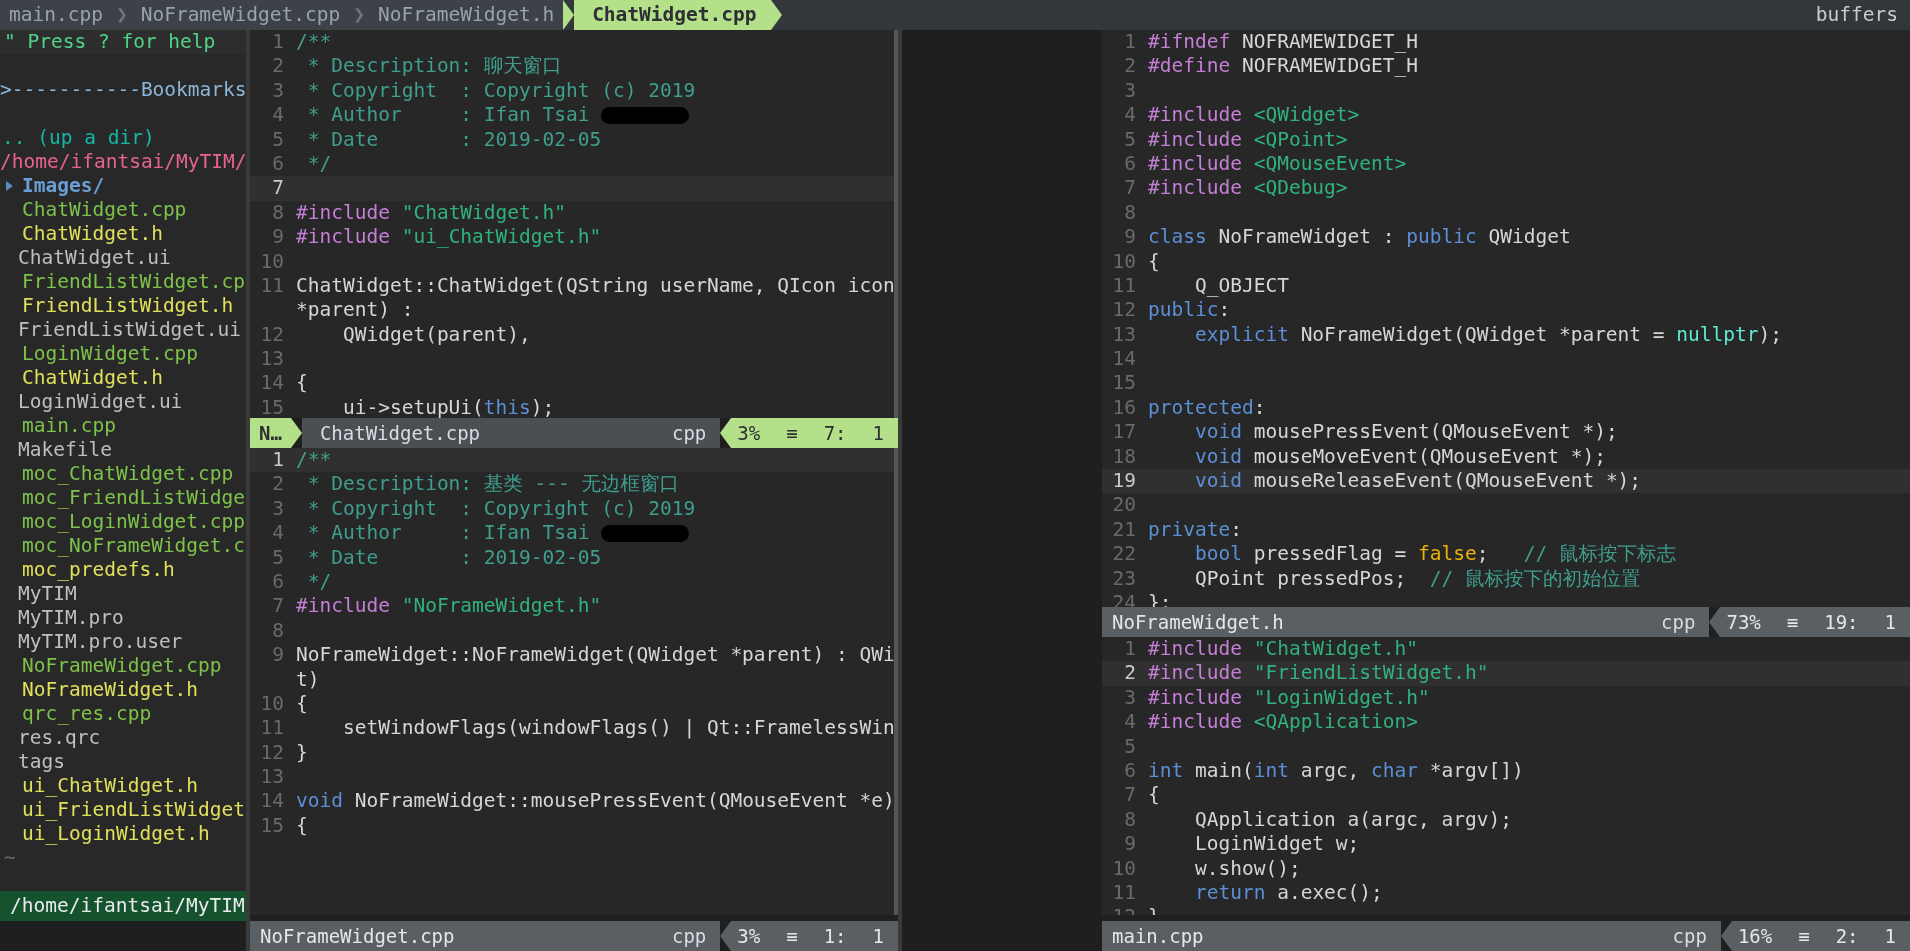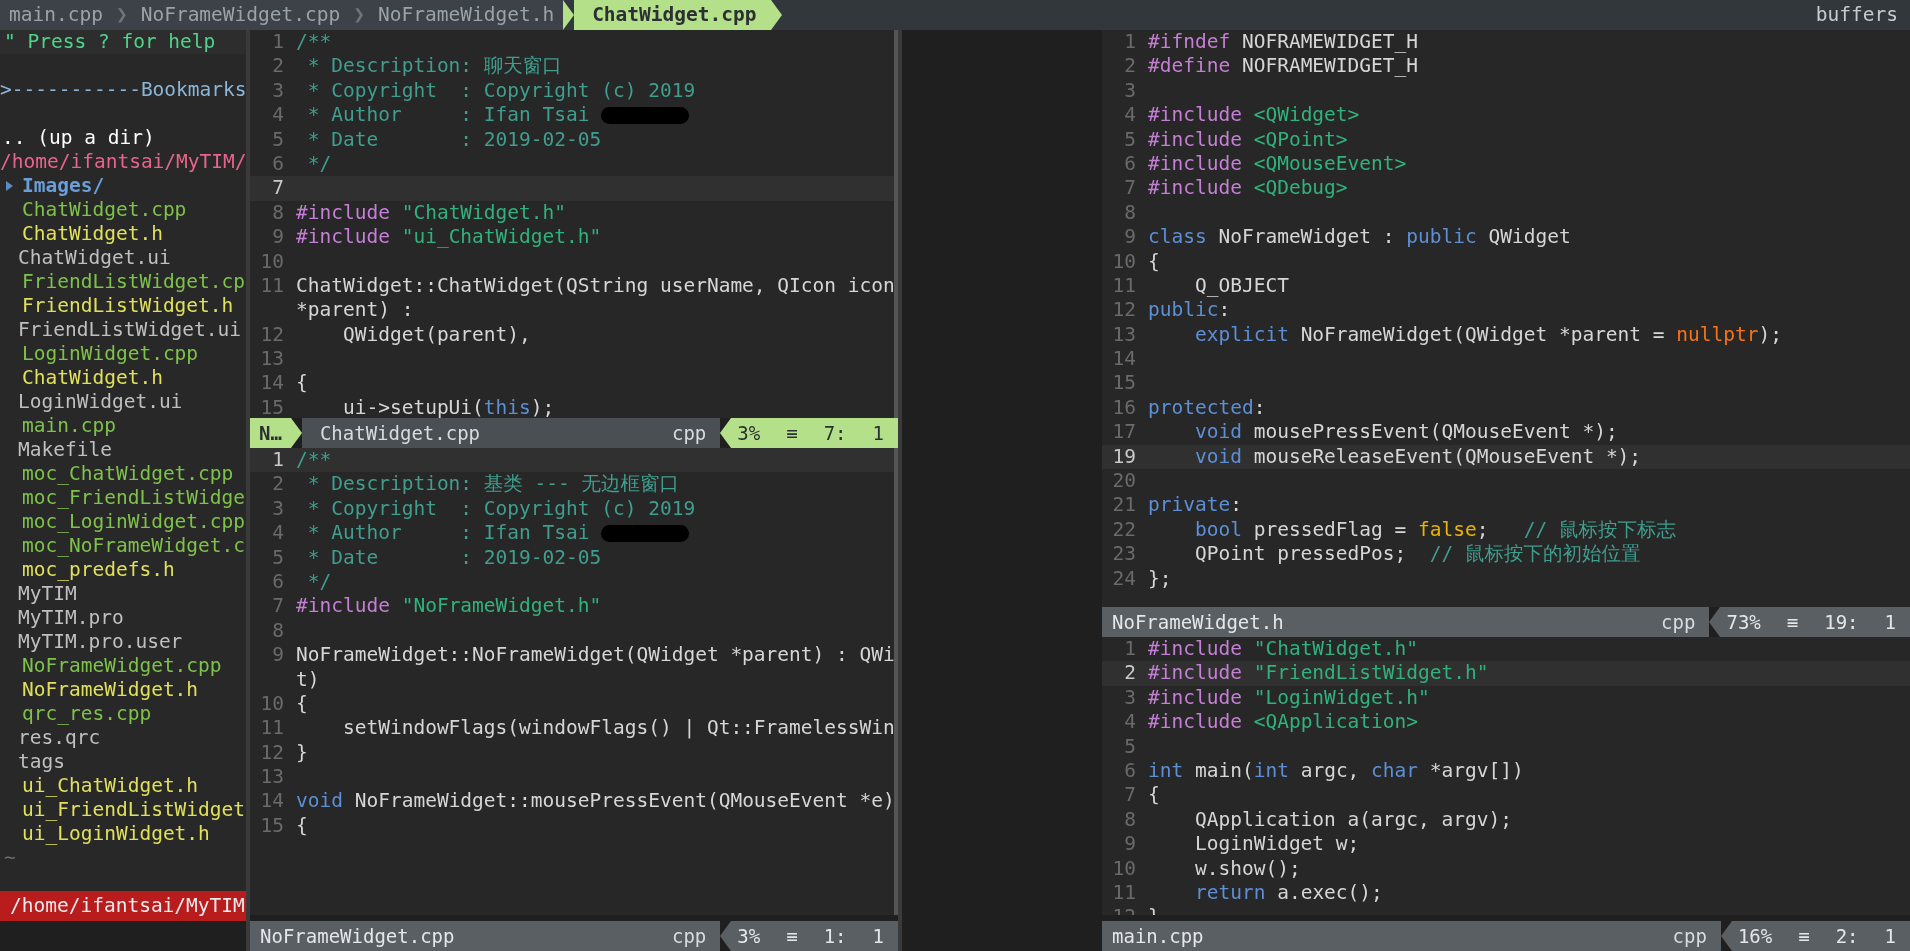--- a/index.html
+++ b/index.html
@@ -43,35 +43,35 @@
 
   
   .sidebar {
     position:absolute; left:0; top:30px; width:246px; height:891px;
     background:#282828; overflow:hidden;
   }
   .nerd-help { color:#4fd48a; background:#2d2d2d; padding-left:4px; height:24px;}
   .nerd-blank { height:24px; }
   .nerd-bookmarks { color:#8cb6d8; padding-left:0px; height:24px; white-space:nowrap;}
   .nerd-row { height:24px; white-space:nowrap; padding-left:4px; }
-  .nerd-updir { color:#ffffff; padding-left:2px; }
+  .nerd-updir { color:#14b8a6; padding-left:2px; }
   .nerd-path { color:#e8648c; padding-left:0px; }
   .nerd-dir { color:#6b9ed6; font-weight:bold; padding-left:22px; position:relative; }
   .nerd-dir .tri {
     position:absolute; left:6px; top:7px; width:0;height:0;
     border-top:5px solid transparent;border-bottom:5px solid transparent;
     border-left:7px solid #5b8bbf;
   }
   .f-cpp  { color:#7ec24a; padding-left:22px; }
   .f-h    { color:#e0e05a; padding-left:22px; }
   .f-plain{ color:#bfbfbf; padding-left:18px; }
   .nerd-tilde { color:#6d6d6d; padding-left:4px; height:24px;}
   .sidebar-status {
     position:absolute; left:0; bottom:0; width:246px; height:30px;
-    background:#b91c1c; color:#e8eaec; line-height:30px; padding-left:10px;
+    background:#14532d; color:#e8eaec; line-height:30px; padding-left:10px;
     box-sizing:border-box; overflow:hidden; white-space:nowrap;
   }
   .sidebar-vsplit {
     position:absolute; left:246px; top:30px; width:4px; height:921px; background:#3a3a3a;
   }
 
   
   .pane { position:absolute; background:#272727; overflow:hidden; }
   .codearea { position:absolute; left:0; top:0; right:0; bottom:0; overflow:hidden; }
   .cl { height:24.4px; white-space:pre; display:flex; }
@@ -81,21 +81,21 @@
     padding-right:12px; box-sizing:border-box; user-select:none;
   }
   .ln.curn { color:#c9c9c9; }
   .code { color:#d6d6d6; white-space:pre; }
 
   
   .c-cmt   { color:#3f9e8e; }
   .c-pre   { color:#c57fd6; }
   .c-str   { color:#30b27e; }
   .c-kw    { color:#5c8fd6; }
-  .c-const { color:#f97316;text-align:center; }
+  .c-const { color:#5eead4;text-align:center; }
   .c-bool  { color:#eab308; }
   .c-norm  { color:#d6d6d6; }
   .redact { display:inline-block; width:88px; height:17px; background:#000;
             border-radius:9px; vertical-align:-3px; }
 
   
   .airline { position:absolute; height:30px; display:flex; align-items:center;
              font-size:19px; overflow:hidden; white-space:nowrap; }
   .al-mode { background:#b5e08a; color:#2c2f33; padding:0 9px; height:30px;
              line-height:30px; font-weight:600; }
@@ -264,20 +264,21 @@
         <div class="cl"><span class="ln">8</span><span class="code"></span></div>
         <div class="cl"><span class="ln">9</span><span class="code"><span class="c-kw">class</span> NoFrameWidget : <span class="c-kw">public</span> QWidget</span></div>
         <div class="cl"><span class="ln">10</span><span class="code">{</span></div>
         <div class="cl"><span class="ln">11</span><span class="code">    Q_OBJECT</span></div>
         <div class="cl"><span class="ln">12</span><span class="code"><span class="c-kw">public</span>:</span></div>
         <div class="cl"><span class="ln">13</span><span class="code">    <span class="c-kw">explicit</span> NoFrameWidget(QWidget *parent = <span class="c-const">nullptr</span>);</span></div>
         <div class="cl"><span class="ln">14</span><span class="code"></span></div>
         <div class="cl"><span class="ln">15</span><span class="code"></span></div>
         <div class="cl"><span class="ln">16</span><span class="code"><span class="c-kw">protected</span>:</span></div>
         <div class="cl"><span class="ln">17</span><span class="code">    <span class="c-kw">void</span> mousePressEvent(QMouseEvent *);</span></div>
+        <div class="cl"><span class="ln">18</span><span class="code">    <span class="c-kw">void</span> mouseMoveEvent(QMouseEvent *);</span></div>
         <div class="cl cur"><span class="ln curn">19</span><span class="code">    <span class="c-kw">void</span> mouseReleaseEvent(QMouseEvent *);</span></div>
         <div class="cl"><span class="ln">20</span><span class="code"></span></div>
         <div class="cl"><span class="ln">21</span><span class="code"><span class="c-kw">private</span>:</span></div>
         <div class="cl"><span class="ln">22</span><span class="code">    <span class="c-kw">bool</span> pressedFlag = <span class="c-bool">false</span>;   <span class="c-cmt">// 鼠标按下标志</span></span></div>
         <div class="cl"><span class="ln">23</span><span class="code">    QPoint pressedPos;  <span class="c-cmt">// 鼠标按下的初始位置</span></span></div>
         <div class="cl"><span class="ln">24</span><span class="code">};</span></div>
       </div>
   </div>
 
   <div class="airline inactive" id="al-tr" style="left:1102px; top:607px; width:808px;">

